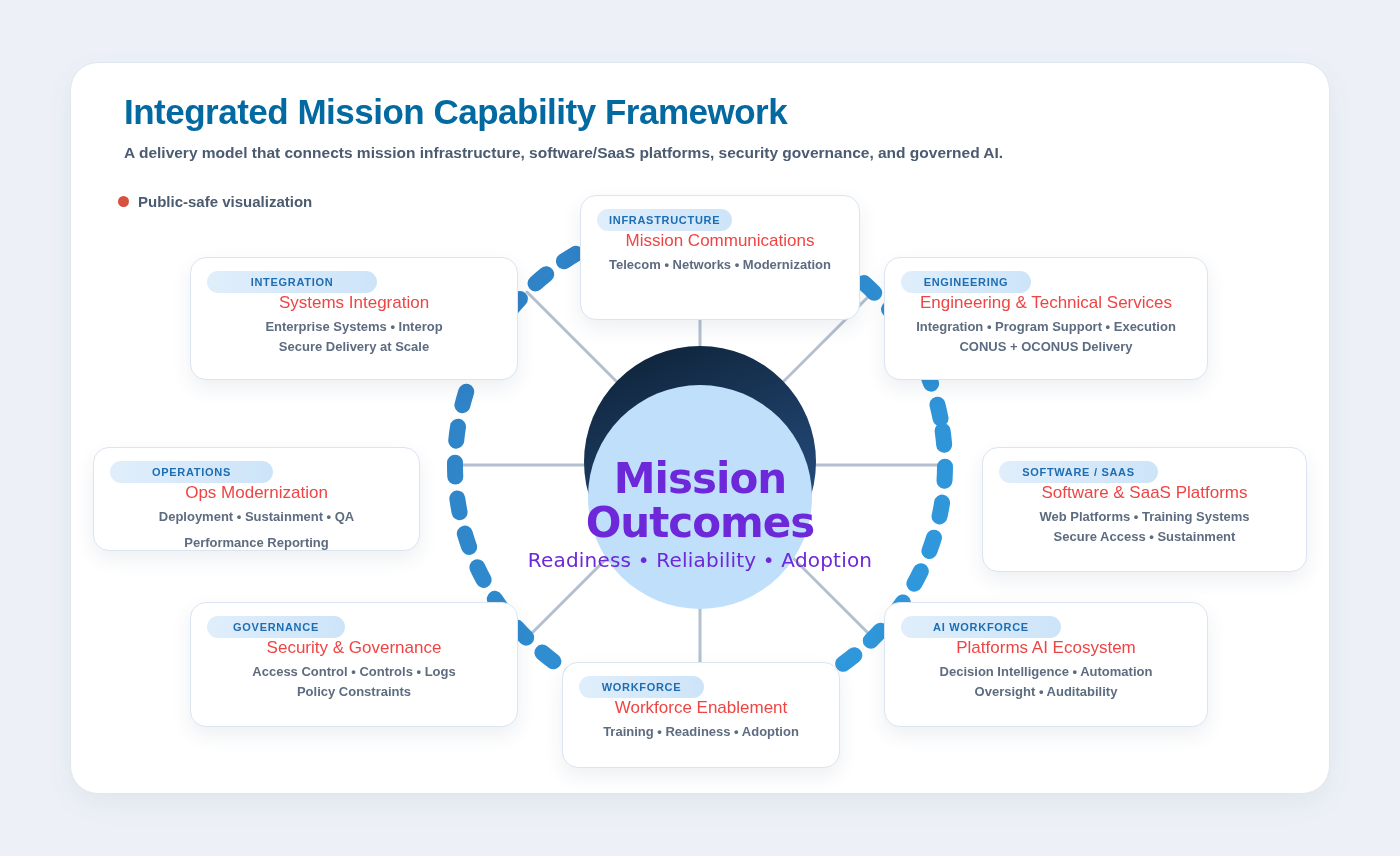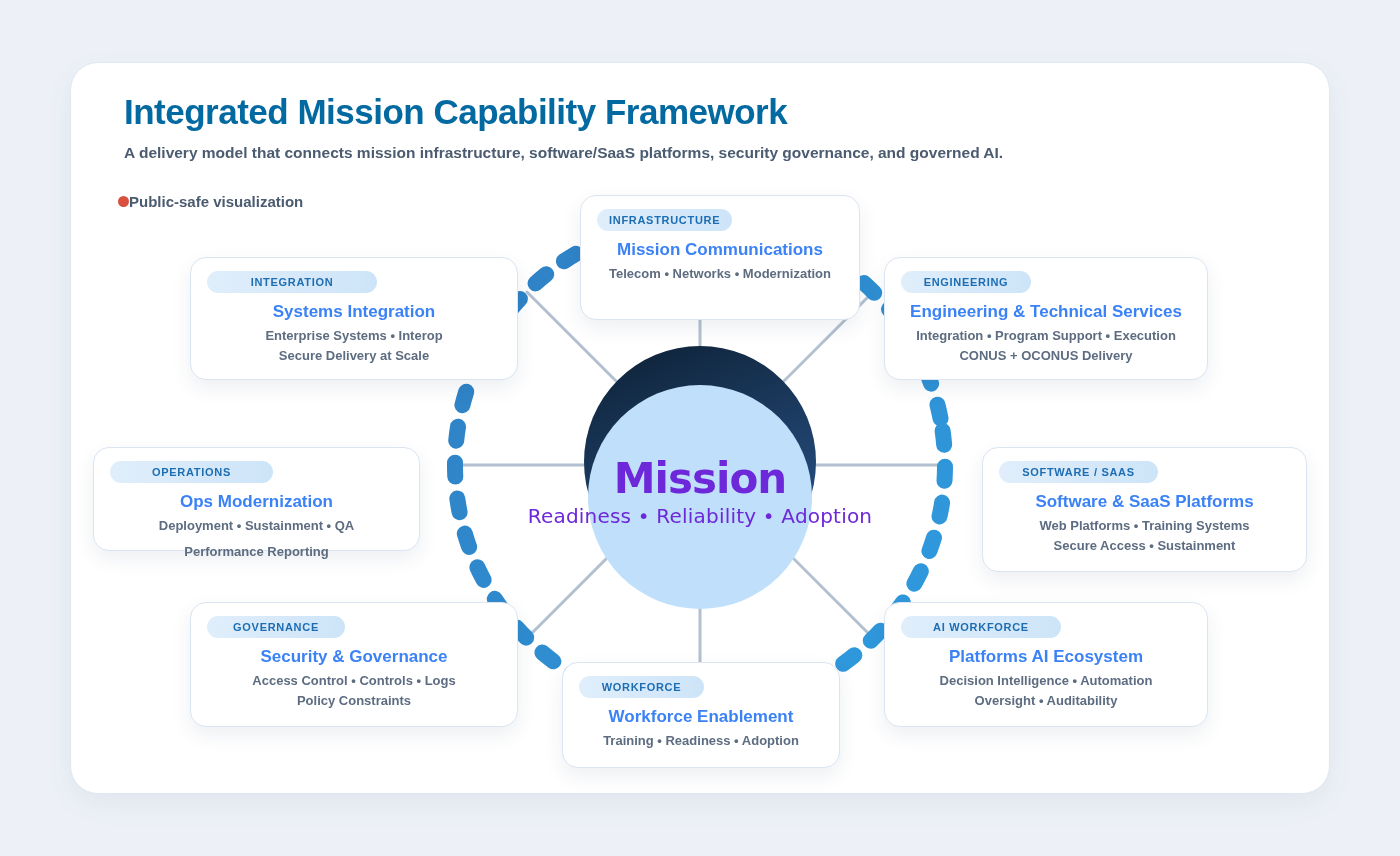--- a/index.html
+++ b/index.html
@@ -23,21 +23,21 @@
     position:absolute; left:124px; top:92px;
     font-size:35px; font-weight:800; letter-spacing:-0.5px;
     color:#0369a1;
   }
   .page-subtitle {
     position:absolute; left:124px; top:144px;
     font-size:15.5px; font-weight:700; color:#4b5b70;
   }
   .legend {
     position:absolute; left:118px; top:193px;
-    display:flex; align-items:center; 
+    display:flex; align-items:center; gap:9px;
   }
   .legend-dot {
     width:11px; height:11px; border-radius:50%;
     background:#d9513e;
   }
   .legend-label { font-size:15px; font-weight:700; color:#4b5b70; }
 
   svg.diagram { position:absolute; left:0; top:0; }
 
   .hub-text {
@@ -61,21 +61,21 @@
   }
   .badge-row { text-align:left; }
   .badge {
     display:inline-block;
     background:linear-gradient(90deg,#e0eefb,#cde4f8);
     color:#1d6db3;
     font-size:11px; font-weight:700; letter-spacing:0.7px;
     padding:5px 12px; border-radius:999px;
     text-align:center;
   }
-  .card-title { margin-top:9px; font-size:17px; font-weight:700; color:#3b82f6; }
+  .card-title { font-size:17px; font-weight:400; color:#ef4444; }
   .card-sub   { margin-top:5px; font-size:13px; font-weight:700; color:#5d6c80; line-height:1.45; }
 </style>
 </head>
 <body>
 
 <div class="stage">
 
   <div class="panel"></div>
 
   <svg class="diagram" width="1400" height="856" viewBox="0 0 1400 856">
@@ -109,20 +109,21 @@
 
   <div class="page-title">Integrated Mission Capability Framework</div>
   <div class="page-subtitle">A delivery model that connects mission infrastructure, software/SaaS platforms, security governance, and governed AI.</div>
   <div class="legend">
     <span class="legend-dot"></span>
     <span class="legend-label">Public-safe visualization</span>
   </div>
 
   <div class="hub-text">
     <div class="hub-line">Mission</div>
+    <div class="hub-line">Outcomes</div>
     <div class="hub-tagline">Readiness • Reliability • Adoption</div>
   </div>
 
   <div class="card" style="left:580px; top:195px; width:280px; height:125px;">
     <div class="badge-row">
       <span class="badge" style="min-width:101px">INFRASTRUCTURE</span>
     </div>
     <div class="card-title">Mission Communications</div>
     <div class="card-sub">Telecom • Networks • Modernization</div>
   </div>

